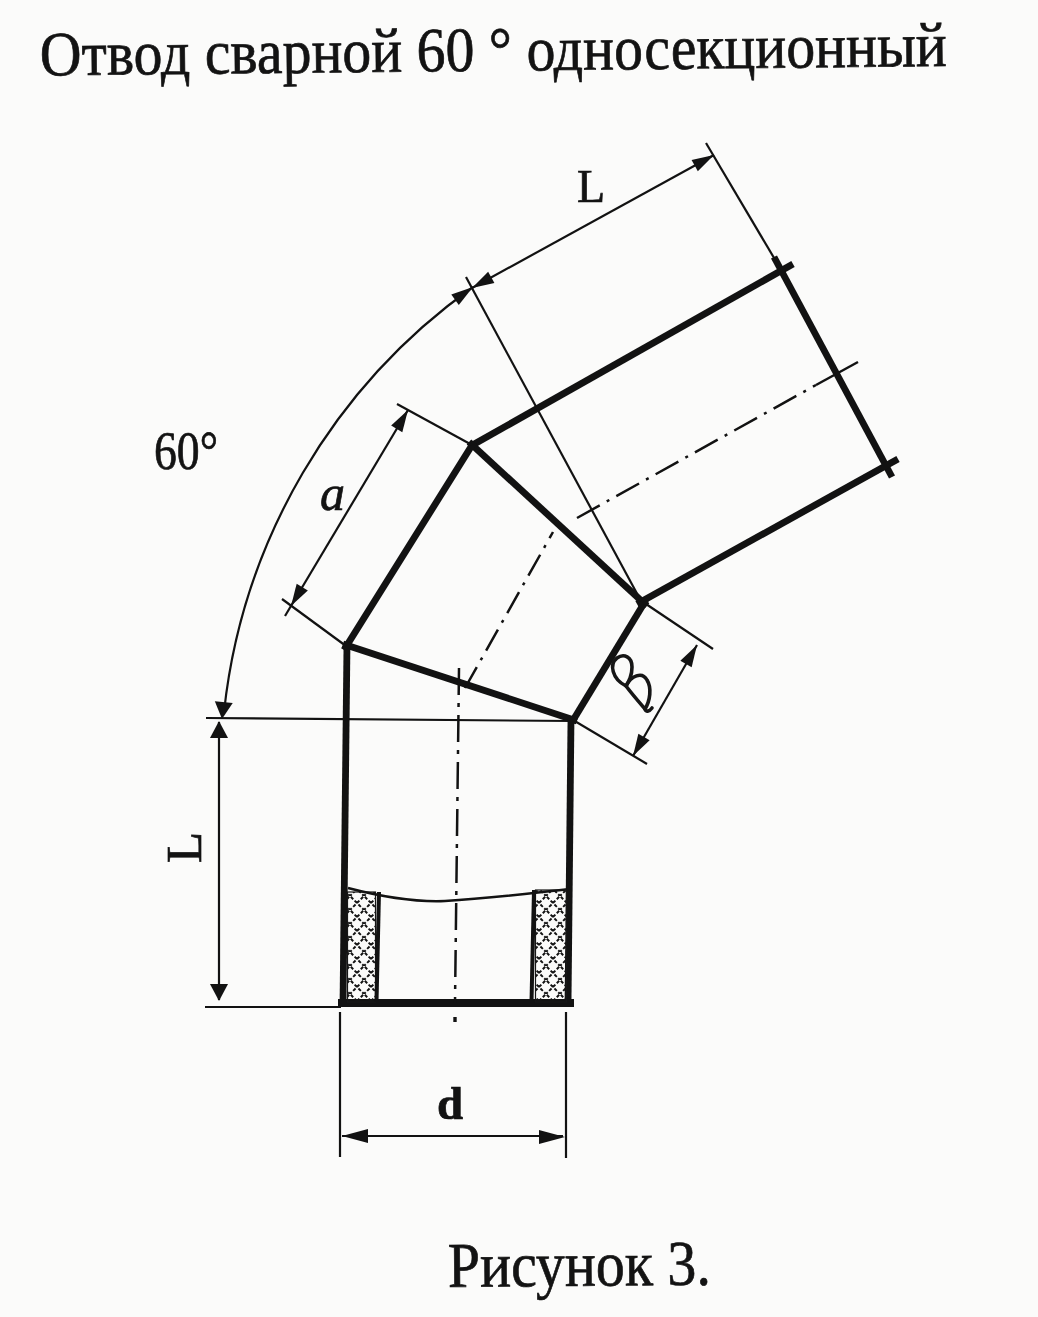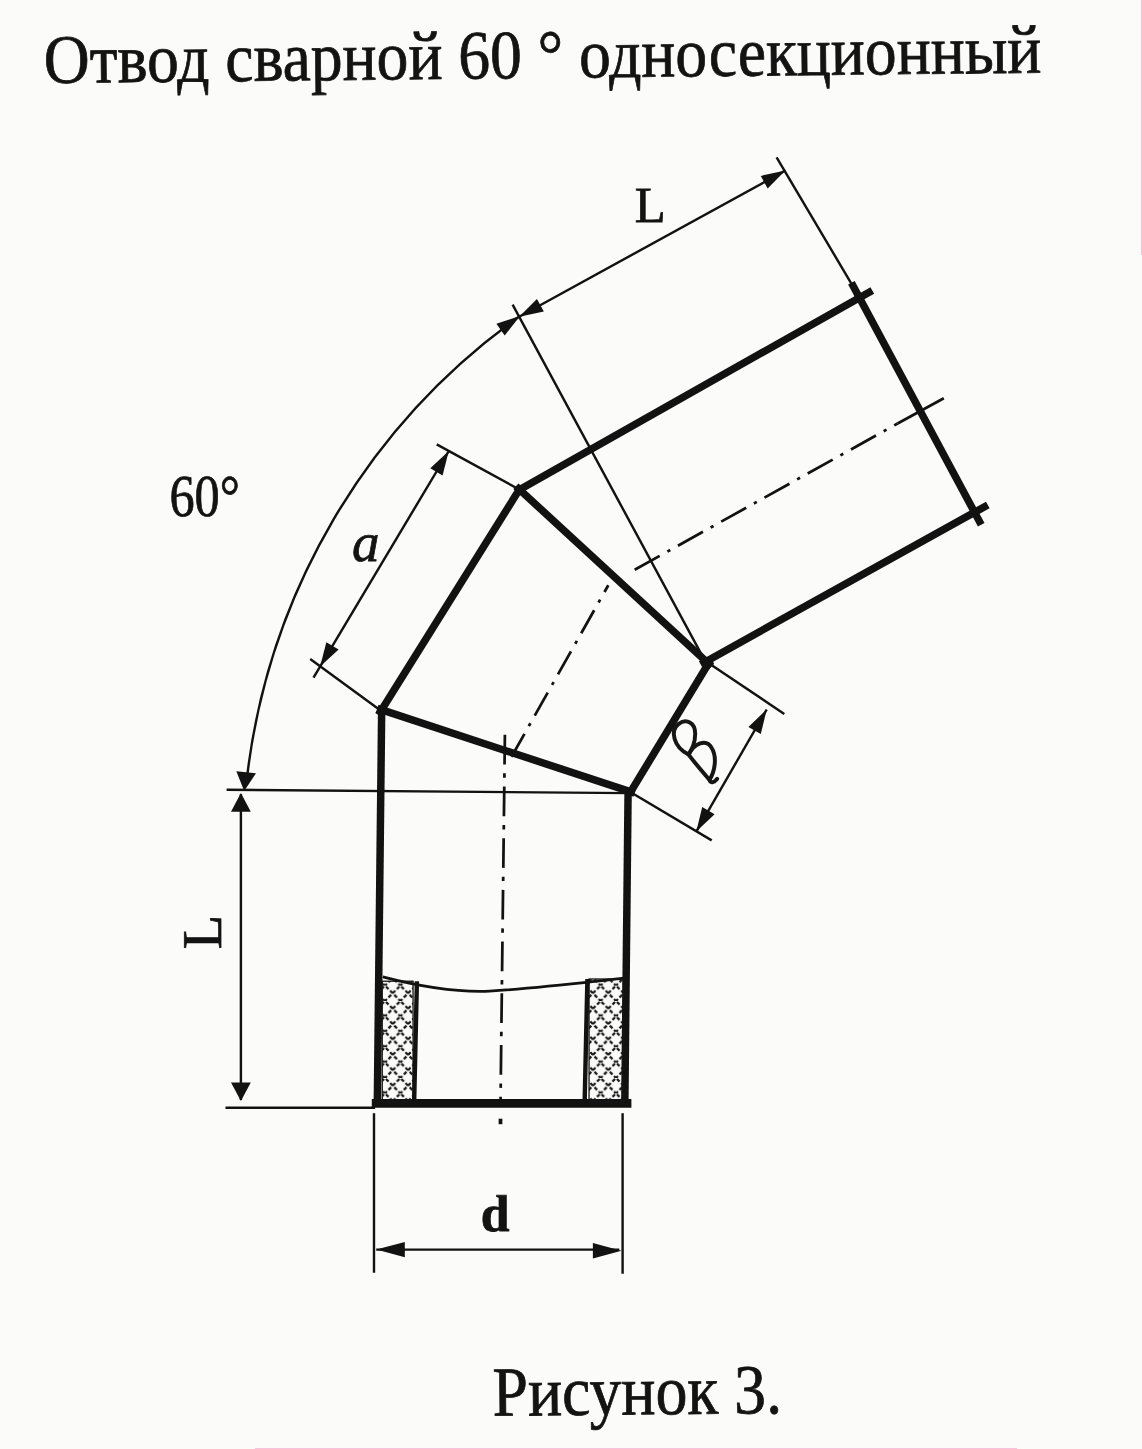--- a/index.html
+++ b/index.html
@@ -1,16 +1,16 @@
 <!DOCTYPE html>
 <html><head>
 <meta charset="utf-8">
 <style>
   html,body{margin:0;padding:0;background:#fbfbfa;}
-  .page{position:relative;width:1038px;height:1317px;background:#ec4899;overflow:hidden;
+  .page{position:relative;width:1038px;height:1317px;background:#bef264;overflow:hidden;
         font-family:"Liberation Serif", serif;}
   svg{position:absolute;left:0;top:0;}
   text{fill:#131313;stroke:#131313;stroke-width:0.7px;}
 </style>
 </head>
 <body>
 <div class="page">
 <svg width="1038" height="1317" viewBox="0 0 1038 1317">
 <defs>
 

